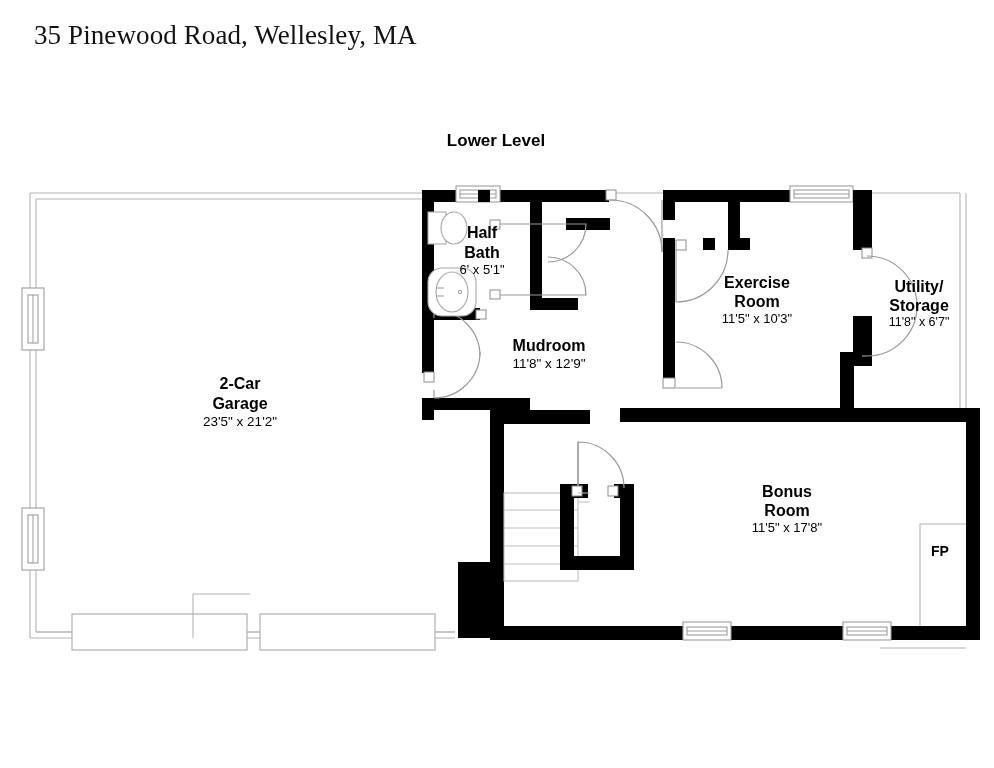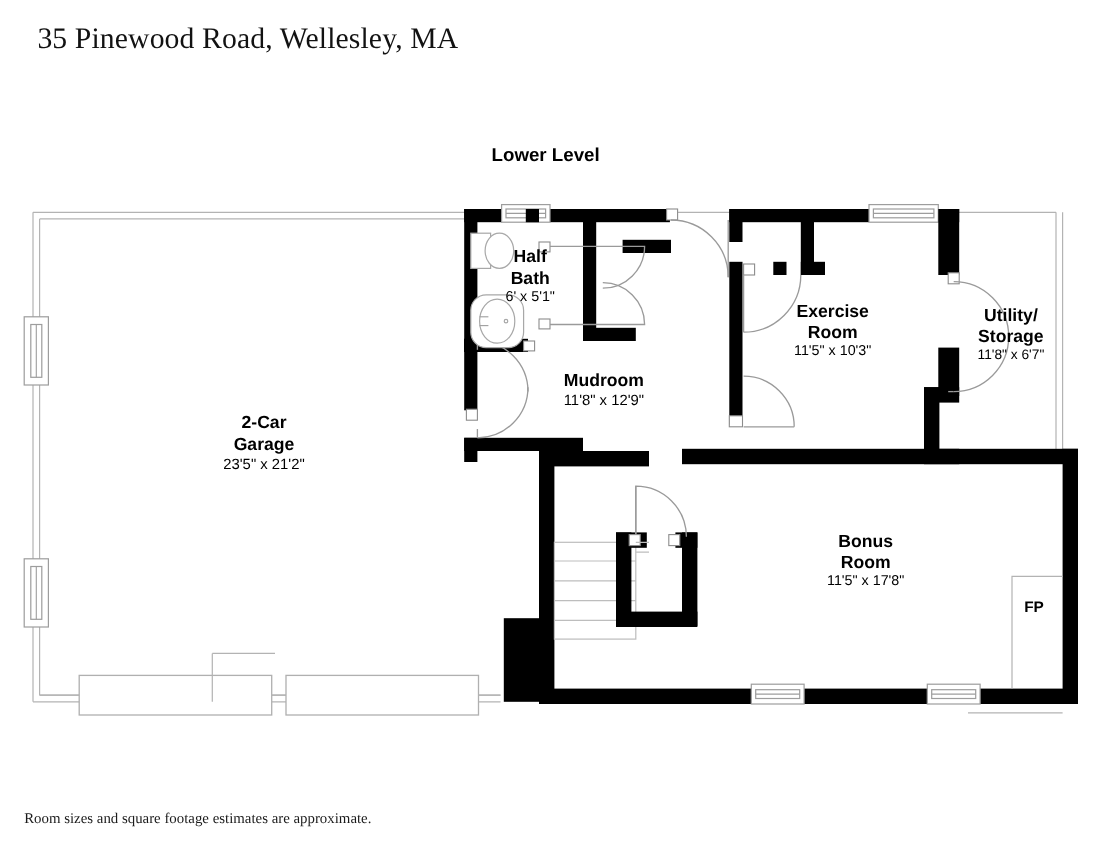--- a/index.html
+++ b/index.html
@@ -355,15 +355,14 @@
     <g>
       <text class="lbl-name" x="787" y="497" font-size="16">Bonus</text>
       <text class="lbl-name" x="787" y="516" font-size="16">Room</text>
       <text class="lbl-dim" x="787" y="532" font-size="13">11'5" x 17'8"</text>
     </g>
 
     <text class="lbl-name" x="940" y="556" font-size="14">FP</text>
 
   </svg>
 
-  <div id="footer">Room sizes and square footage estimates are approximate.</div>
 
 </div>
 
 </body></html>

